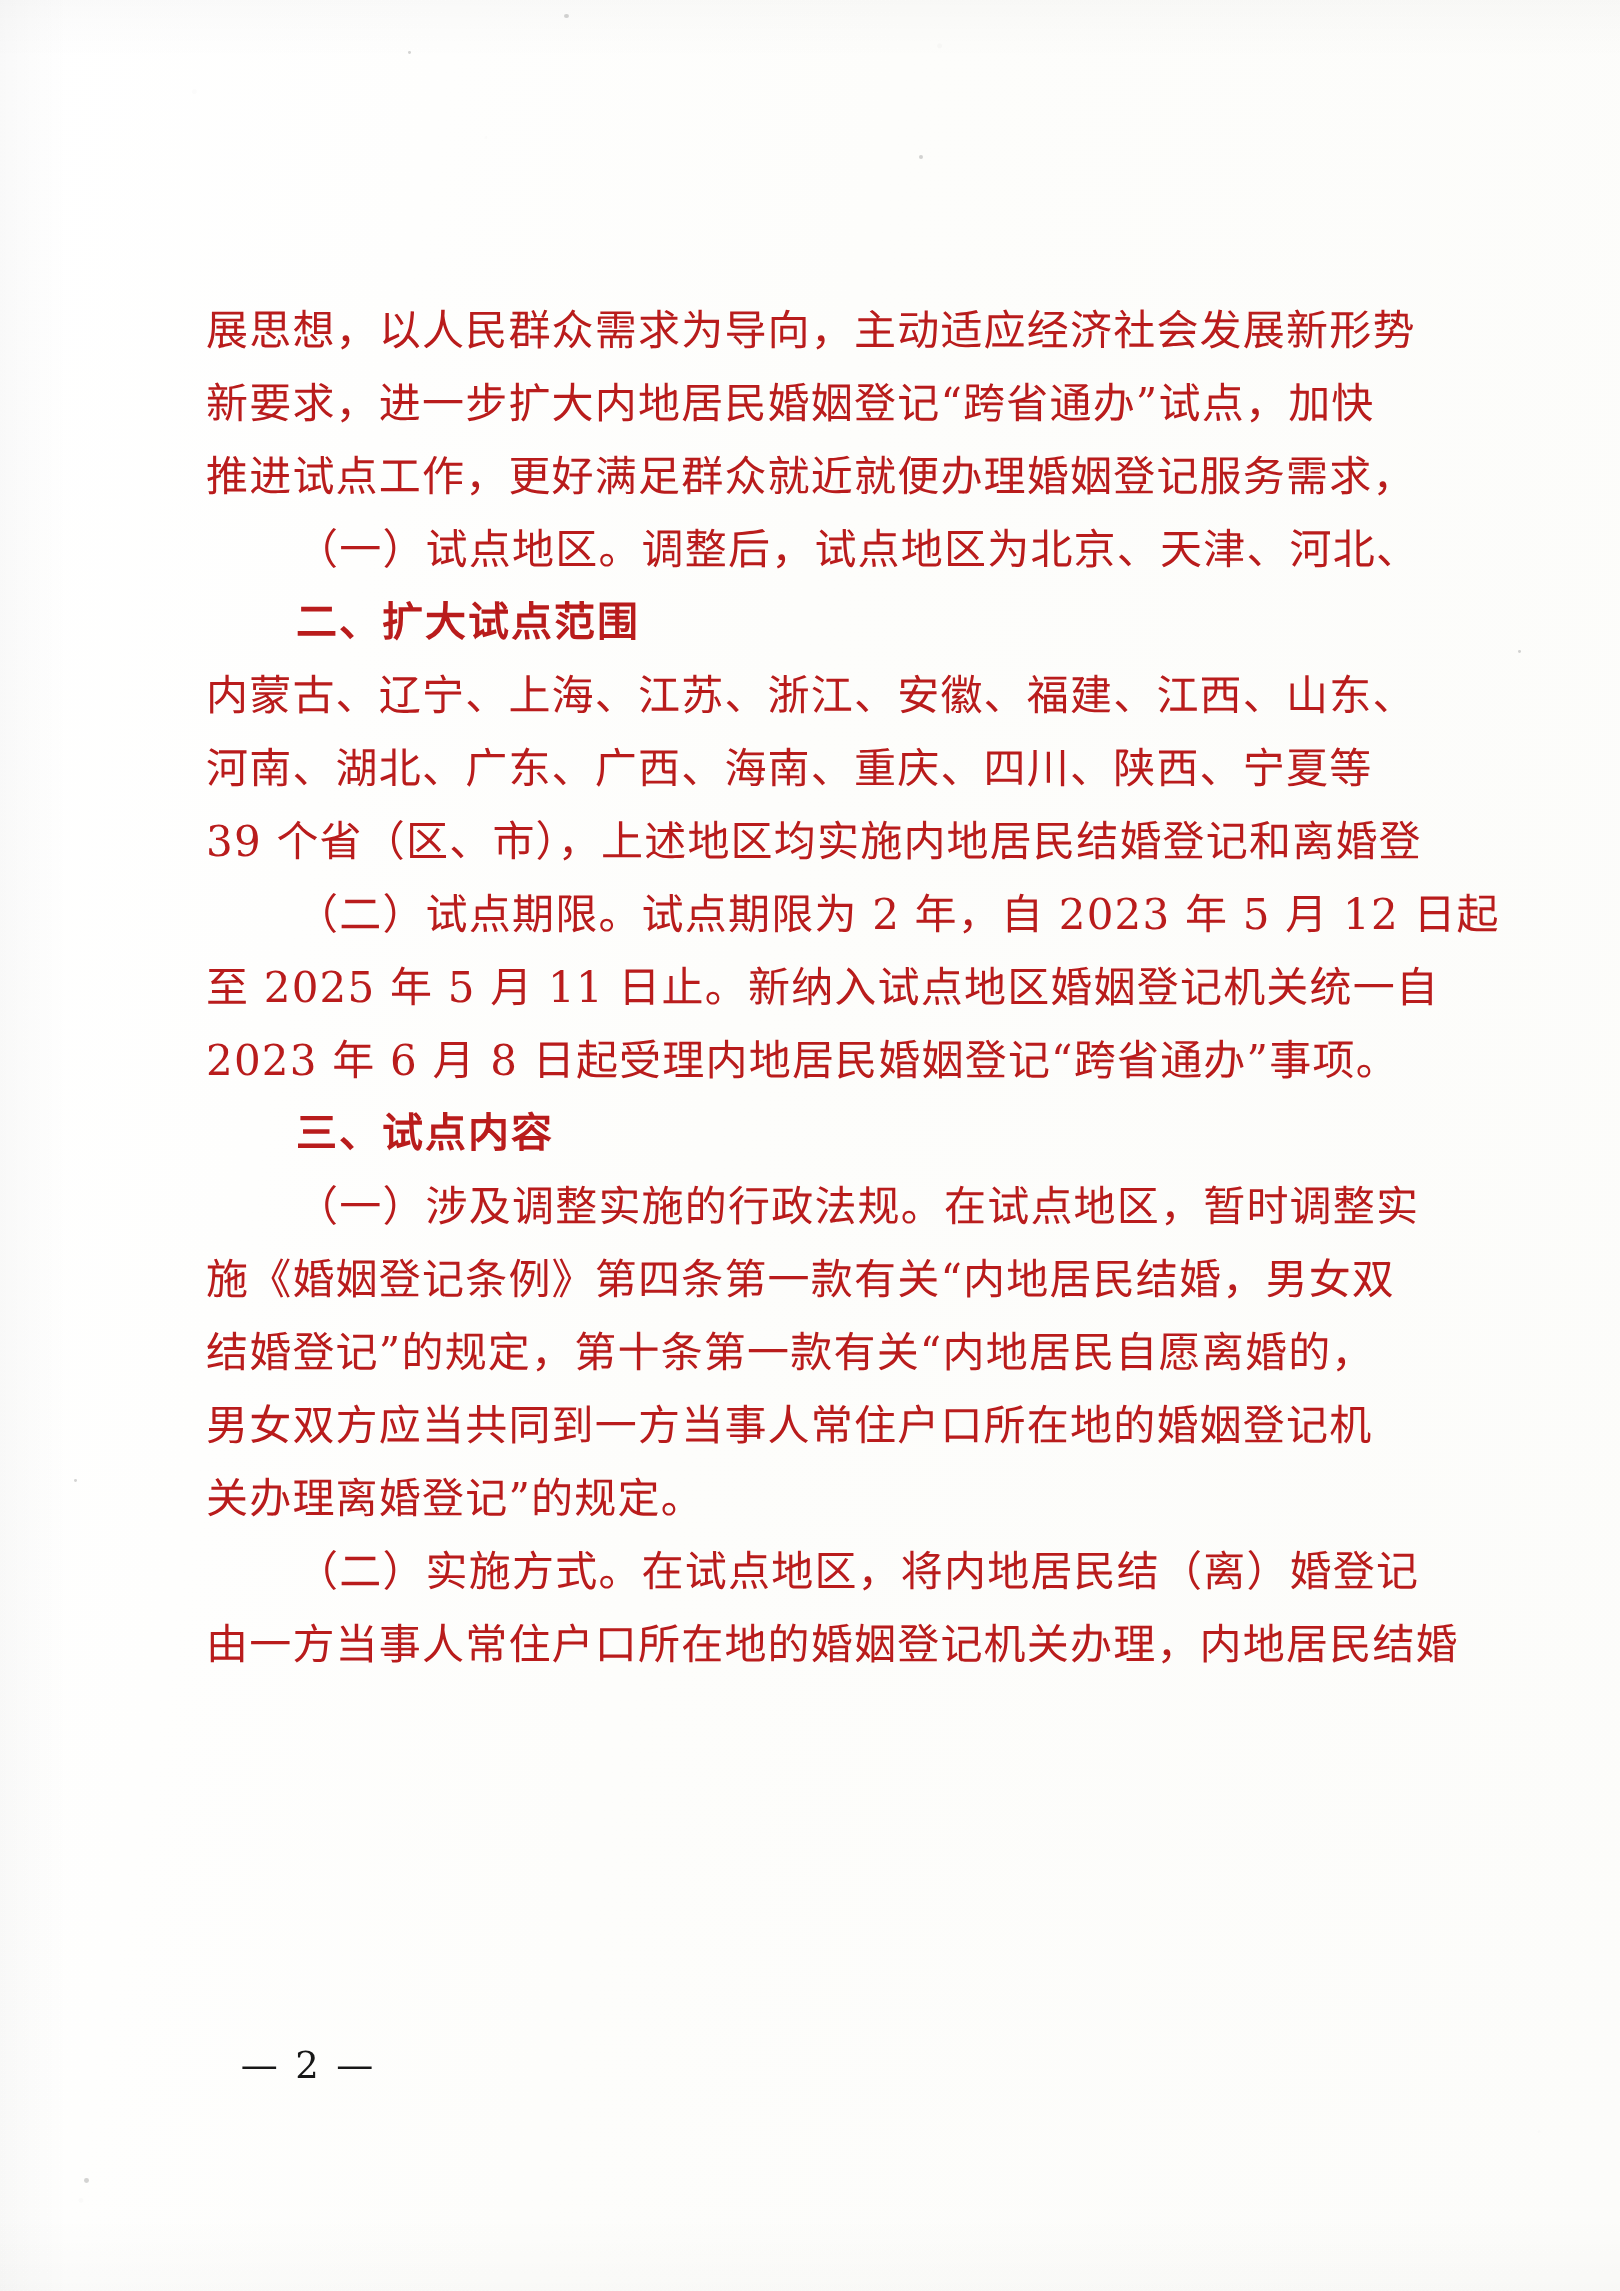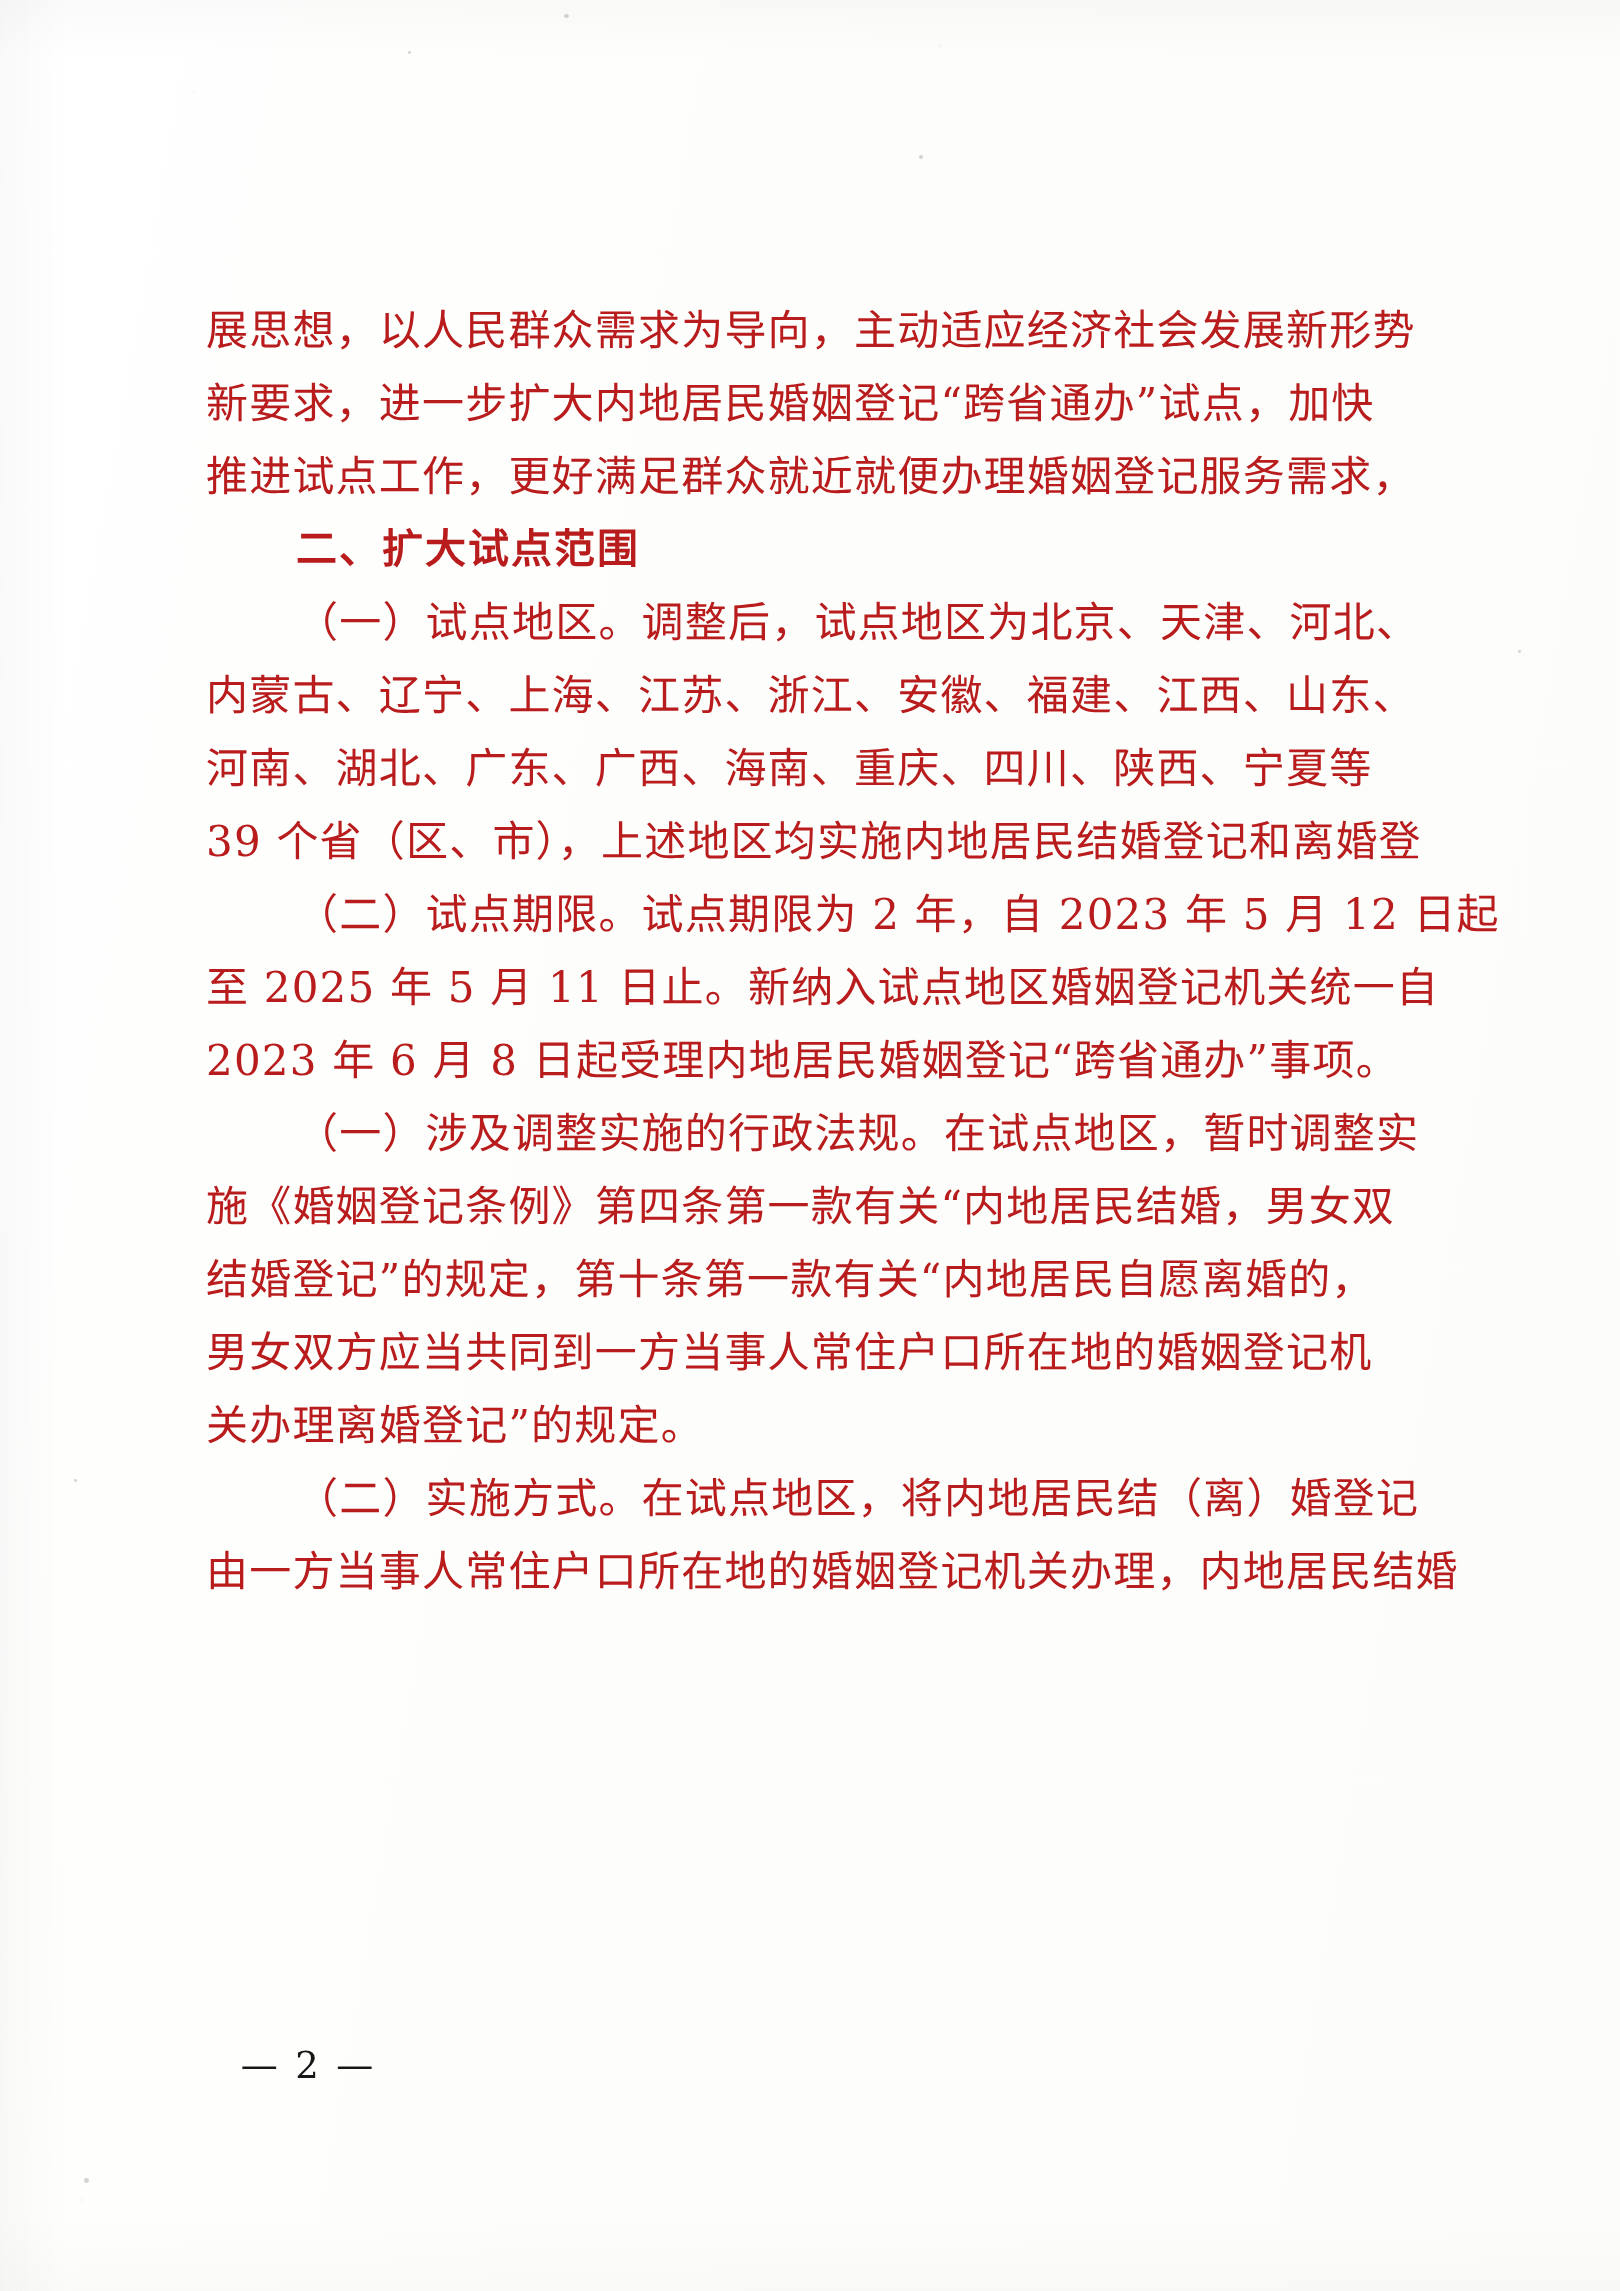--- a/index.html
+++ b/index.html
@@ -122,31 +122,32 @@
     <span style="left:74px;  top:1479px;width:2.9px; height:2.9px;"></span>
     <span style="left:1518px;top:650px; width:2.9px; height:2.9px;"></span>
   </div>
 
   <div class="body-block">
 
     <div class="line">展思想，以人民群众需求为导向，主动适应经济社会发展新形势</div>
     <div class="line">新要求，进一步扩大内地居民婚姻登记“跨省通办”试点，加快</div>
     <div class="line">推进试点工作，更好满足群众就近就便办理婚姻登记服务需求，</div>
 
+    <div class="line indent">（一）试点地区。调整后，试点地区为北京、天津、河北、</div>
+
     <div class="line heading">二、扩大试点范围</div>
-
-    <div class="line indent">（一）试点地区。调整后，试点地区为北京、天津、河北、</div>
     <div class="line">内蒙古、辽宁、上海、江苏、浙江、安徽、福建、江西、山东、</div>
     <div class="line">河南、湖北、广东、广西、海南、重庆、四川、陕西、宁夏等</div>
     <div class="line">39 个省（区、市），上述地区均实施内地居民结婚登记和离婚登</div>
 
     <div class="line indent">（二）试点期限。试点期限为 2 年，自 2023 年 5 月 12 日起</div>
     <div class="line">至 2025 年 5 月 11 日止。新纳入试点地区婚姻登记机关统一自</div>
     <div class="line">2023 年 6 月 8 日起受理内地居民婚姻登记“跨省通办”事项。</div>
 
+    <div class="line heading">三、试点内容</div>
 
     <div class="line indent">（一）涉及调整实施的行政法规。在试点地区，暂时调整实</div>
     <div class="line">施《婚姻登记条例》第四条第一款有关“内地居民结婚，男女双</div>
     <div class="line">结婚登记”的规定，第十条第一款有关“内地居民自愿离婚的，</div>
     <div class="line">男女双方应当共同到一方当事人常住户口所在地的婚姻登记机</div>
     <div class="line">关办理离婚登记”的规定。</div>
 
     <div class="line indent">（二）实施方式。在试点地区，将内地居民结（离）婚登记</div>
     <div class="line">由一方当事人常住户口所在地的婚姻登记机关办理，内地居民结婚</div>
 

